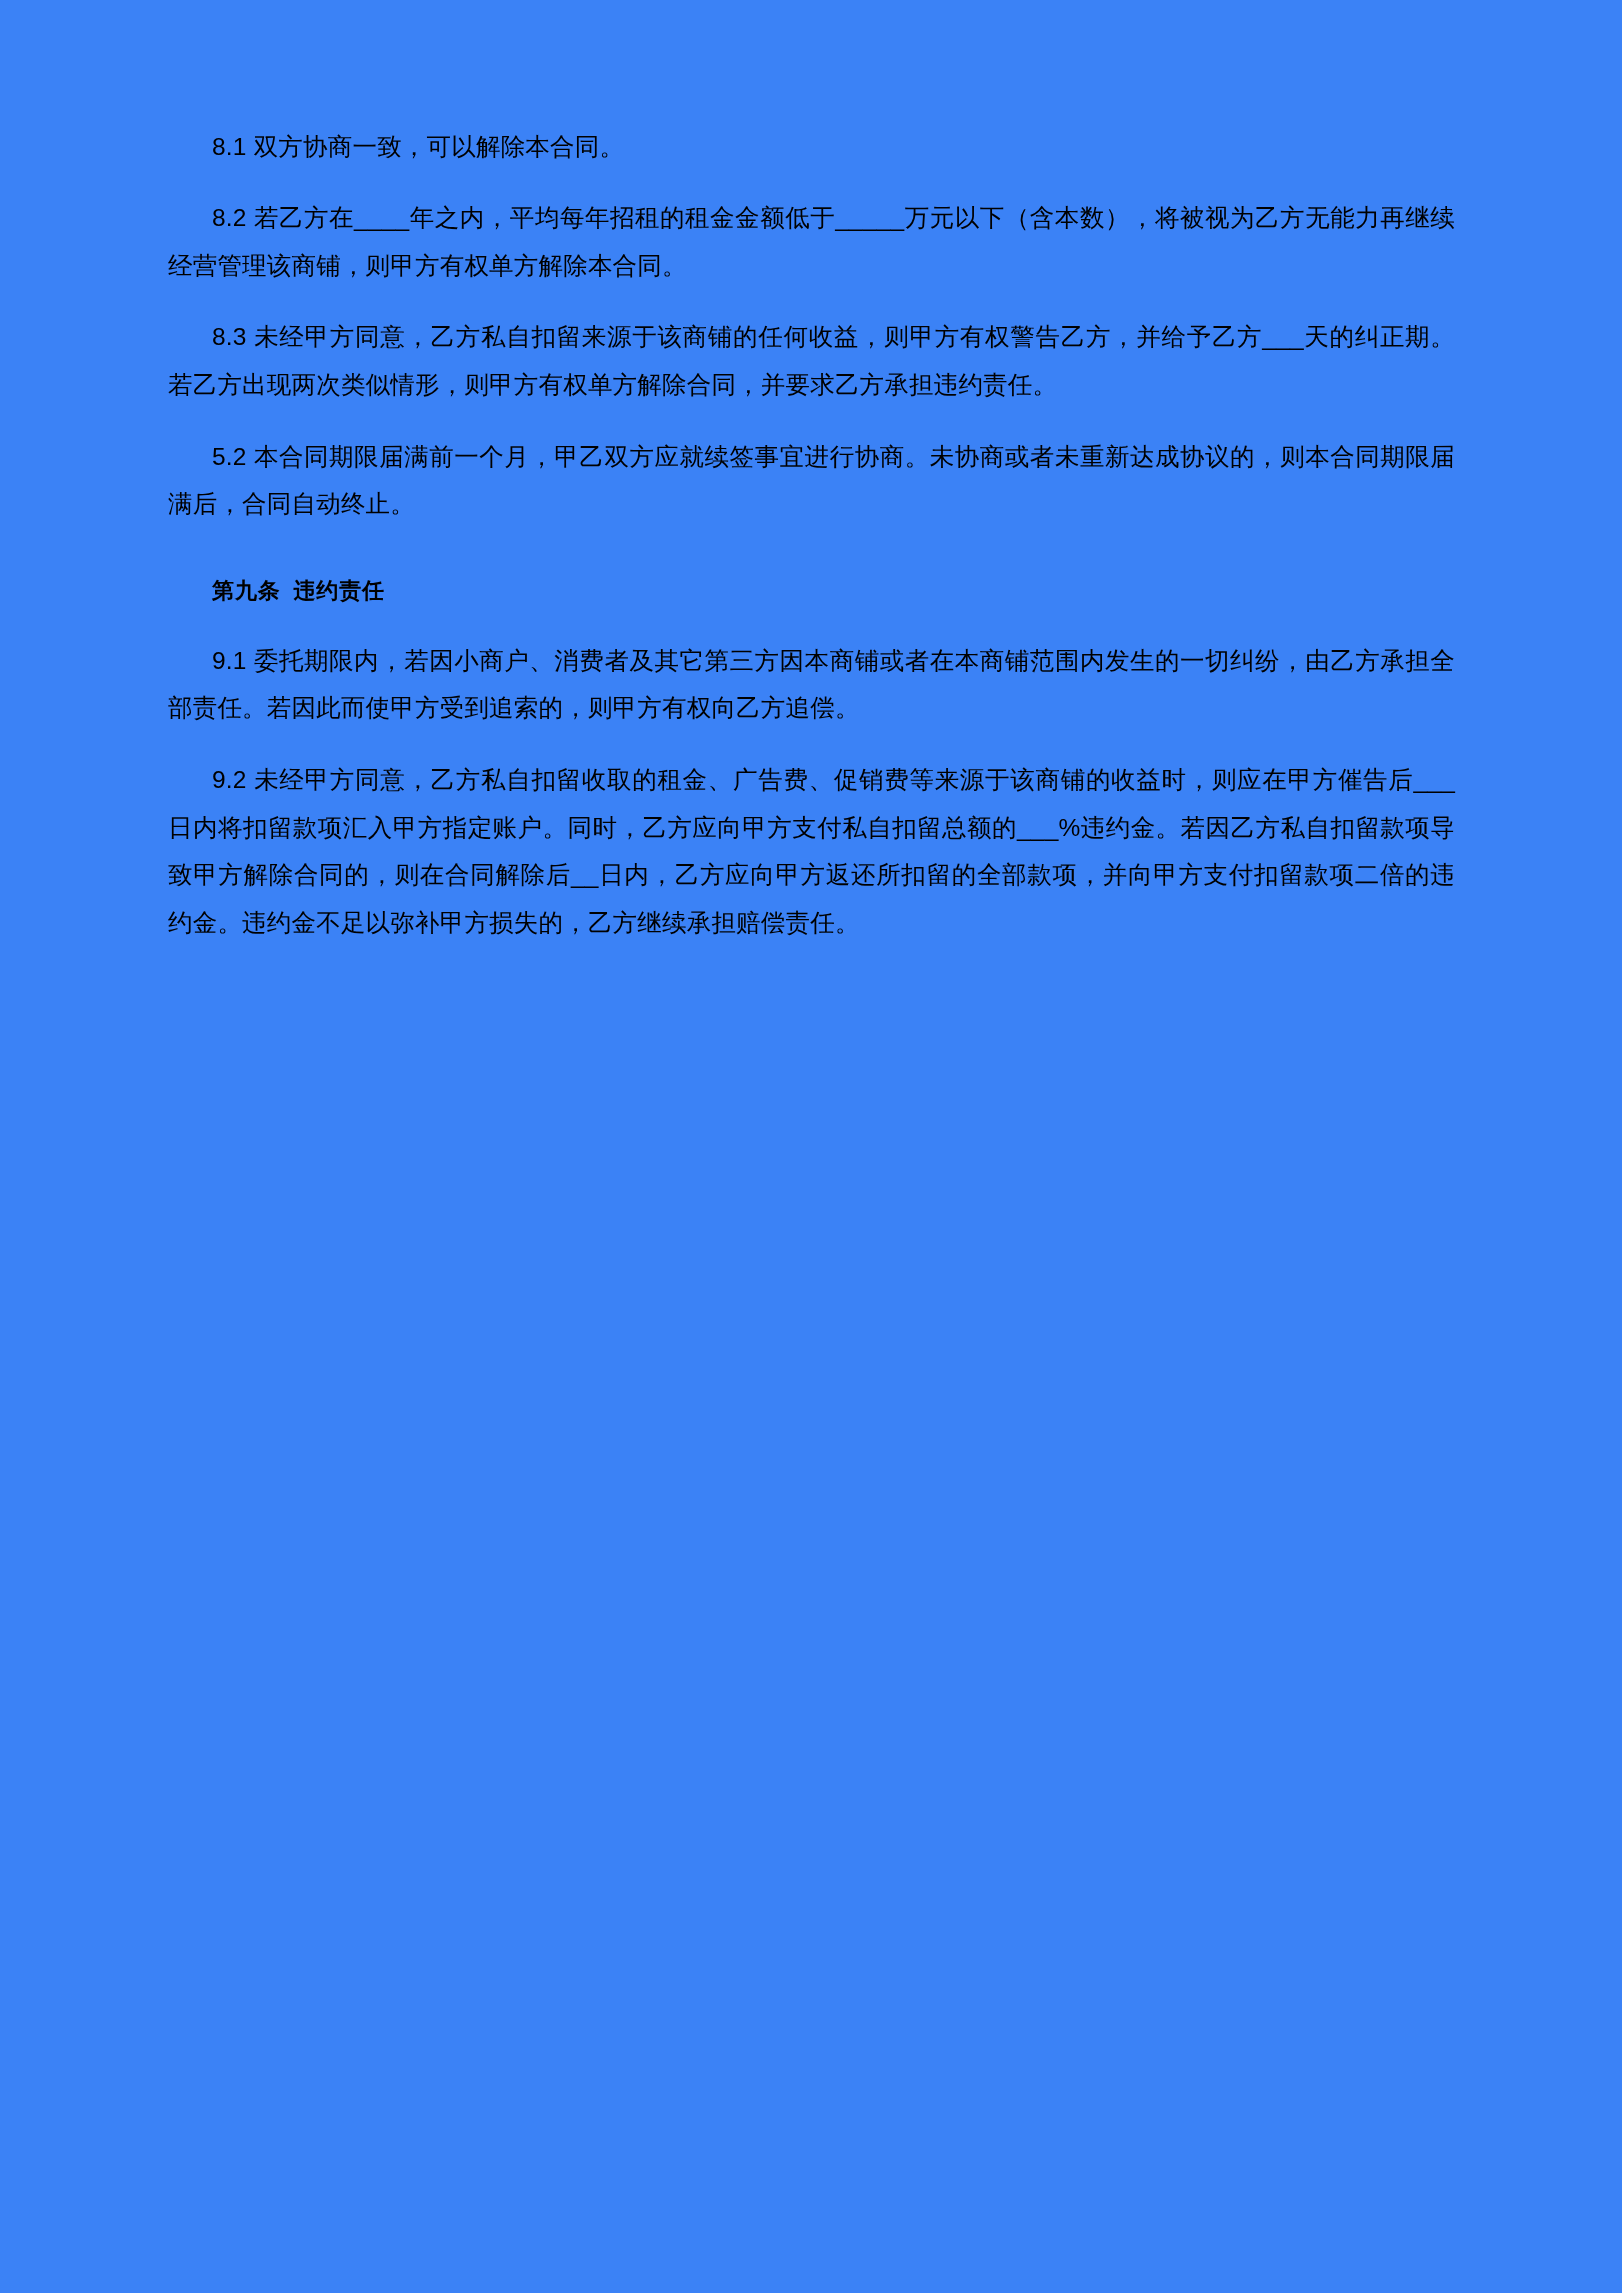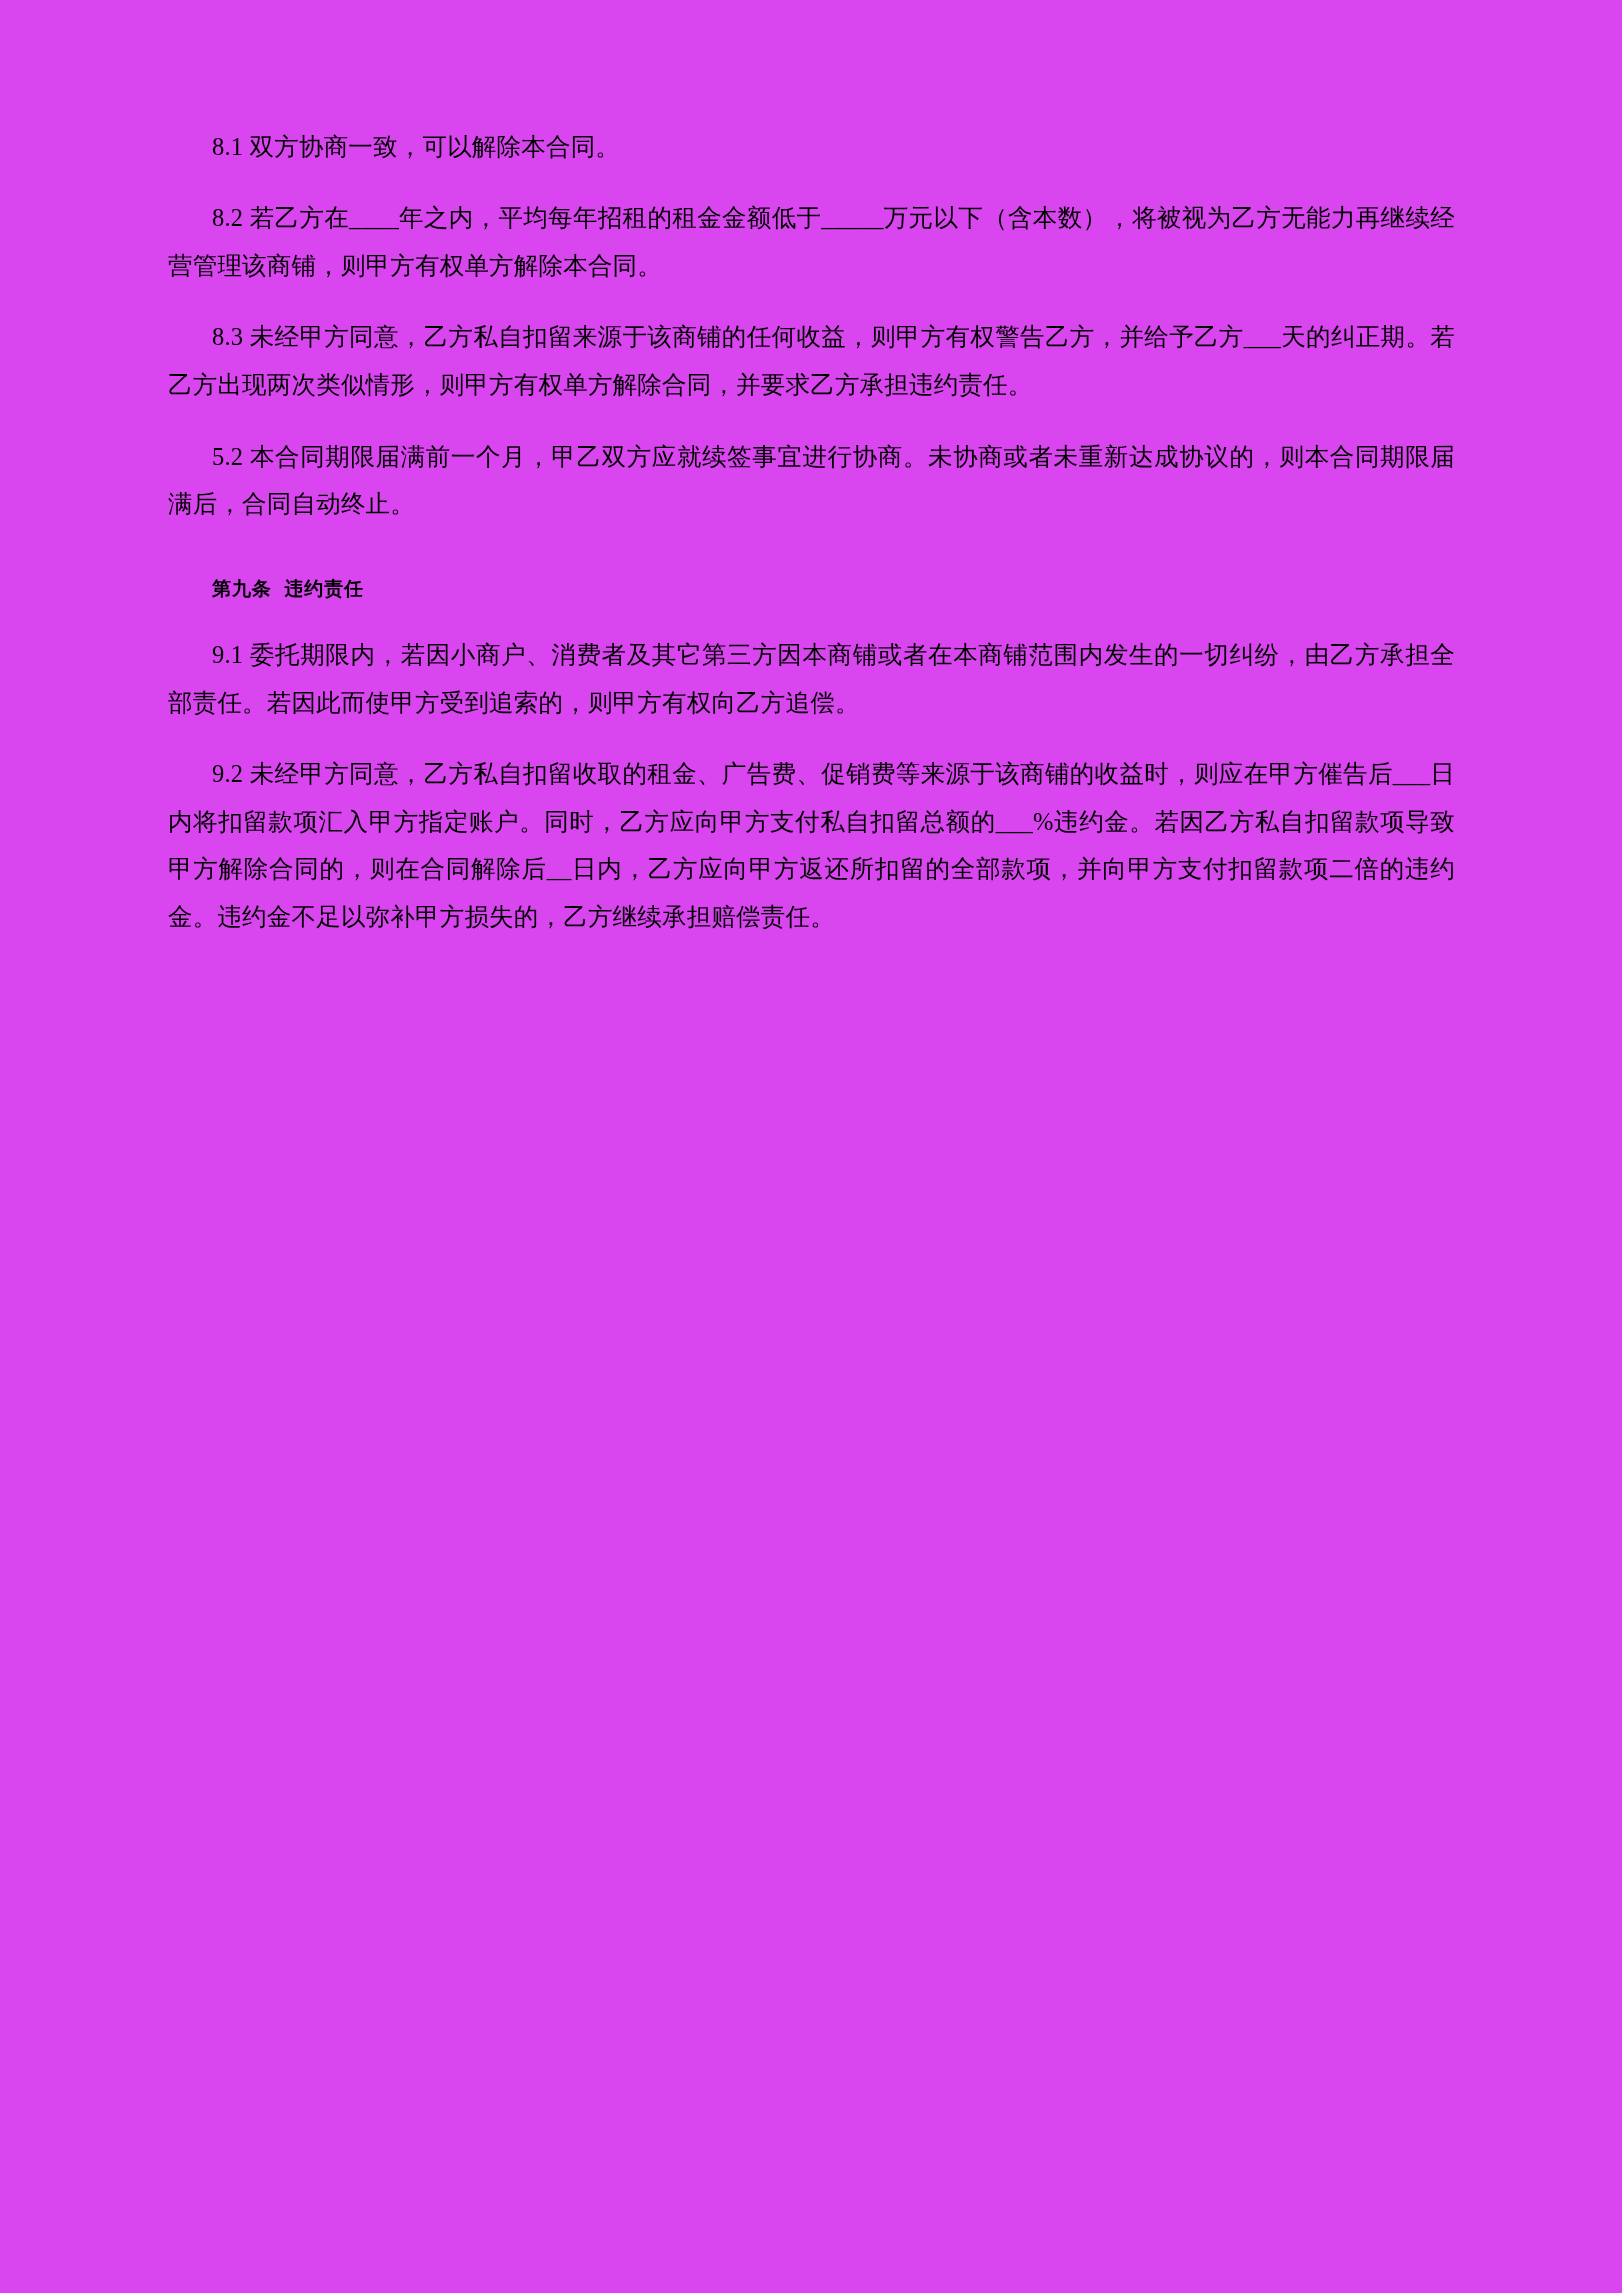--- a/index.html
+++ b/index.html
@@ -4,41 +4,41 @@
 <style>
   html, body {
     margin: 0;
     padding: 0;
     background: #ffffff;
   }
   .page {
     width: 1623px;
     height: 2294px;
     box-sizing: border-box;
-    background: #d946ef;
+    background: #3b82f6;
     padding: 123px 168px 109px 168px;
-    font-family: Liberation Serif, serif;
+    font-family: Liberation Sans, sans-serif;
     color: #000000;
     position: relative;
   }
   .doc-body {
     font-size: 24.5px;
     line-height: 1.95;
   }
   p.clause {
     margin: 0 0 23.6px 0;
     text-indent: 44px;
     text-align: justify;
     text-justify: inter-ideograph;
     letter-spacing: 0.2px;
   }
   h2.section-heading {
     margin: 42px 0 23.6px 0;
     text-indent: 44px;
-    font-size: 19px;
+    font-size: 22px;
     font-weight: bold;
     letter-spacing: 0.9px;
   }
   h2.section-heading .sec-no {
     margin-right: 12.7px;
   }
 </style>
 </head>
 <body>
 

